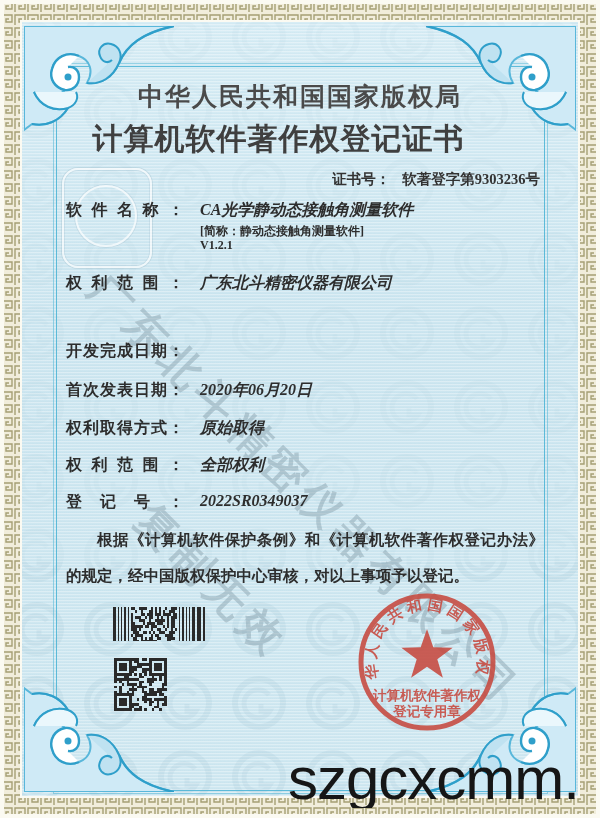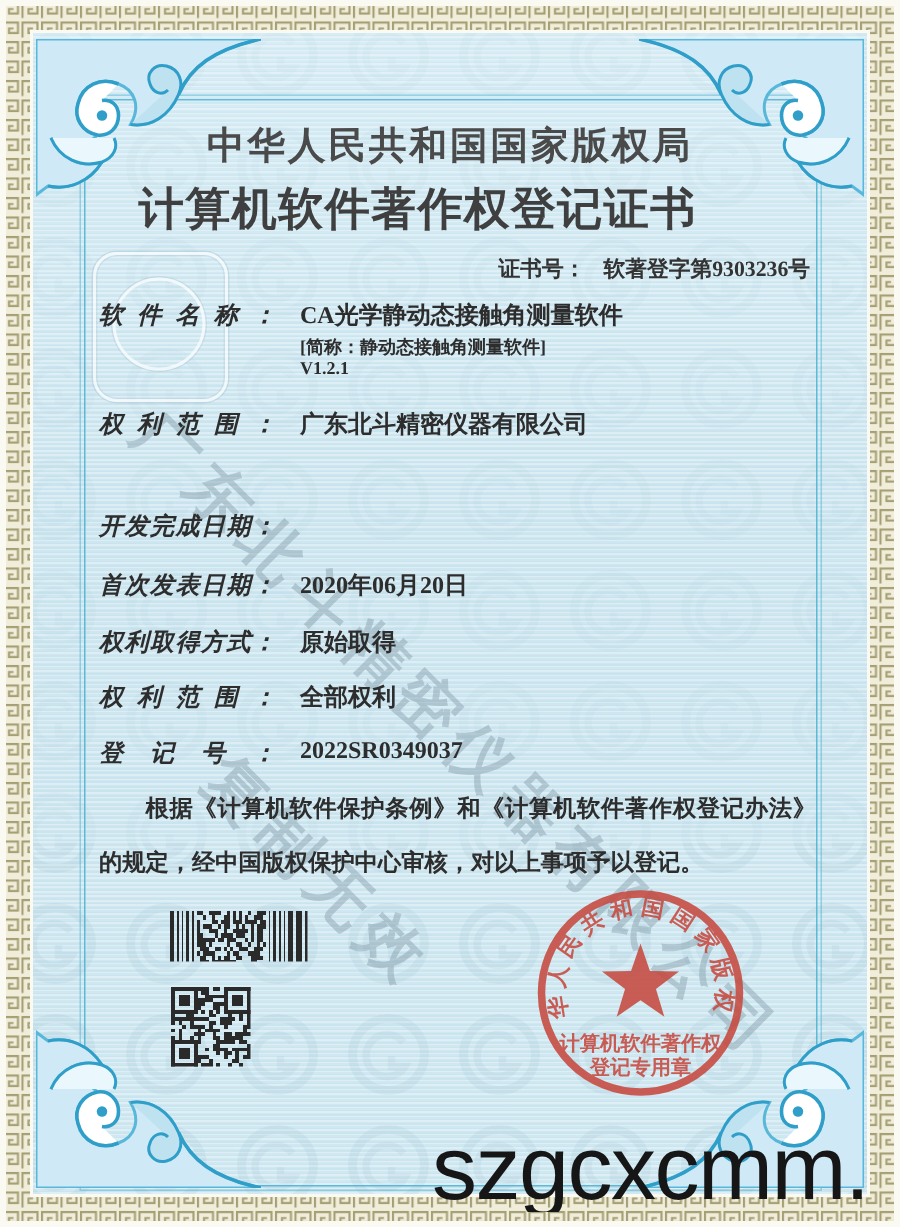--- a/index.html
+++ b/index.html
@@ -20,22 +20,22 @@
     border:1.5px solid rgba(72,178,212,.85);
     outline:1px solid rgba(72,178,212,.5); outline-offset:2.5px;
   }
   .title1{position:absolute; left:0; top:80px; width:600px; text-align:center;
     font-size:25px; font-weight:bold; letter-spacing:2px; color:#4a4a4a;}
   .title2{position:absolute; left:0; top:119px; width:557px; text-align:center;
     font-size:30px; font-weight:bold; letter-spacing:1px; color:#3f3f3f;}
   .certno{position:absolute; top:170px; right:60px; font-size:14.5px; font-weight:bold; color:#333;}
   .certno .lbl{margin-right:12px;margin-left:20px;}
   .row{position:absolute; left:66px; display:flex; font-size:16px; font-weight:bold; color:#2d2d2d;}
-  .row .lbl{width:118px; text-align:justify; text-align-last:justify; flex:none;font-style:italic;}
-  .row .val{margin-left:16px; white-space:nowrap;}
+  .row .lbl{width:118px; text-align:justify; text-align-last:justify; flex:none;}
+  .row .val{margin-left:16px; white-space:nowrap;font-style:italic;}
   .extra{position:absolute; left:200px; font-size:12px; font-weight:bold; color:#2d2d2d; white-space:nowrap;}
   .statement{position:absolute; left:66px; top:522px; width:478px;
     font-size:15.5px; font-weight:bold; color:#2d2d2d;
     line-height:36px; text-indent:2em; text-align:justify;}
   .noline{position:absolute; left:92px; top:726px; font-size:18px; color:#2b2b2b;}
   .noline .num{color:#c4574a; margin-left:10px; letter-spacing:1px;}
   .sealdate{position:absolute; left:362px; top:728px; width:132px; text-align:center;
     font-size:17px; font-weight:bold; color:#2f2f2f; letter-spacing:.5px;}
   .wm{position:absolute; white-space:nowrap; font-weight:bold; font-size:42px;
     letter-spacing:7px; color:rgba(122,148,160,.40);

